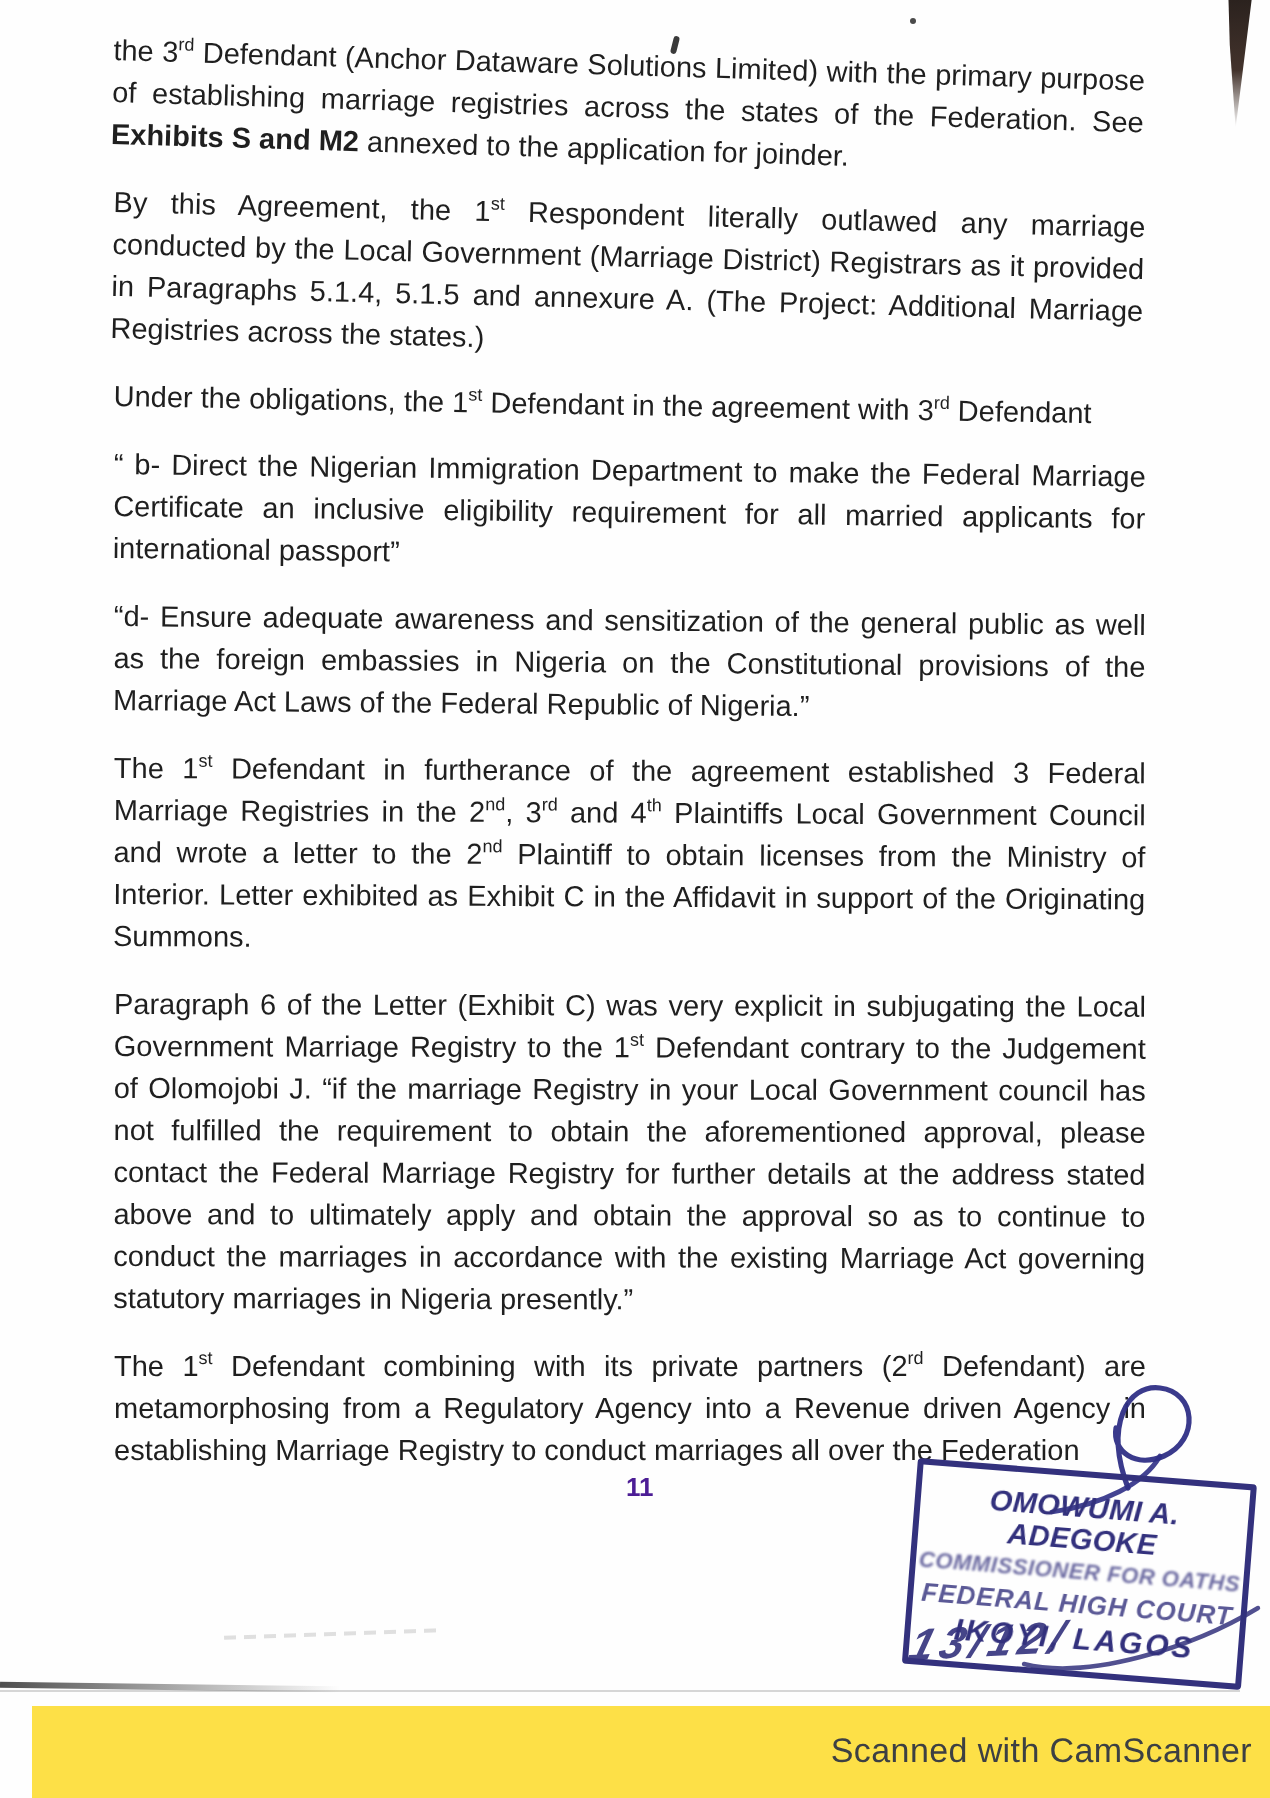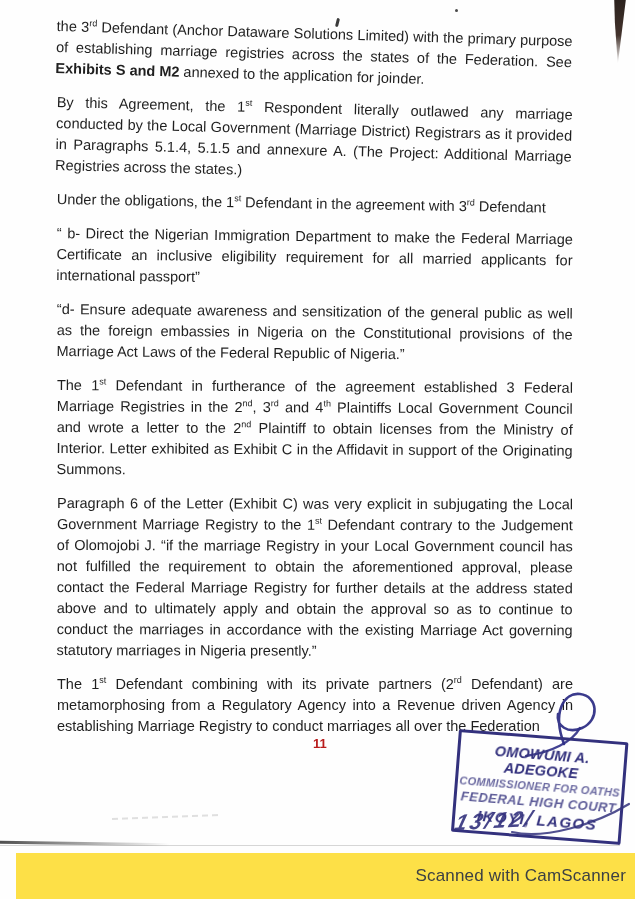--- a/index.html
+++ b/index.html
@@ -28,21 +28,21 @@
   .doc p:nth-child(3){transform:rotate(1.0deg);}
   .doc p:nth-child(4){transform:rotate(0.7deg);}
   .doc p:nth-child(5){transform:rotate(0.5deg);}
   .doc p:nth-child(6){transform:rotate(0.3deg);}
   .doc p:nth-child(7){transform:rotate(0.15deg);}
   .doc p:nth-child(8){transform:rotate(0deg);}
 
   
   .page-number{
     position:absolute;left:313px;top:736px;
-    font-size:13px;font-weight:bold;color:#b91c1c;
+    font-size:13px;font-weight:bold;color:#4c1d95;
   }
 
   
   .stamp{
     position:absolute;left:459px;top:729px;
     width:164px;height:97px;
     border:3px solid #33317d;border-radius:2px;
     transform:rotate(4.5deg);transform-origin:0 0;
     display:flex;flex-direction:column;justify-content:center;align-items:center;
     gap:2px;

